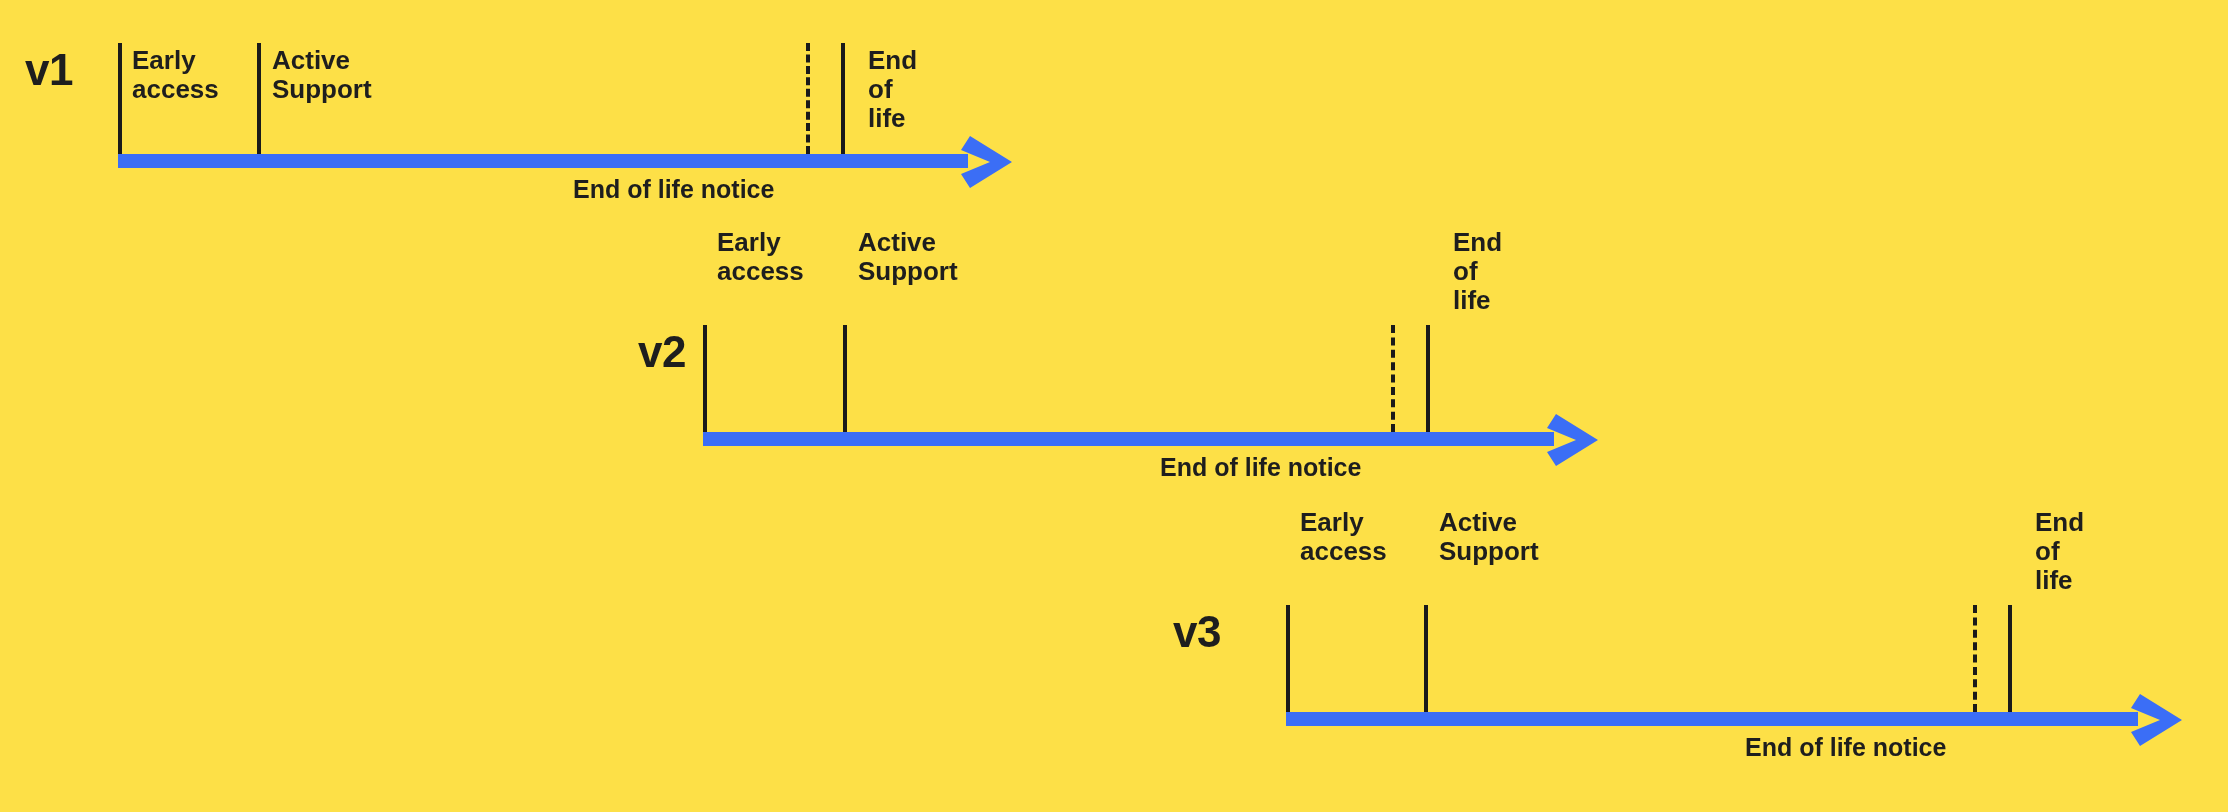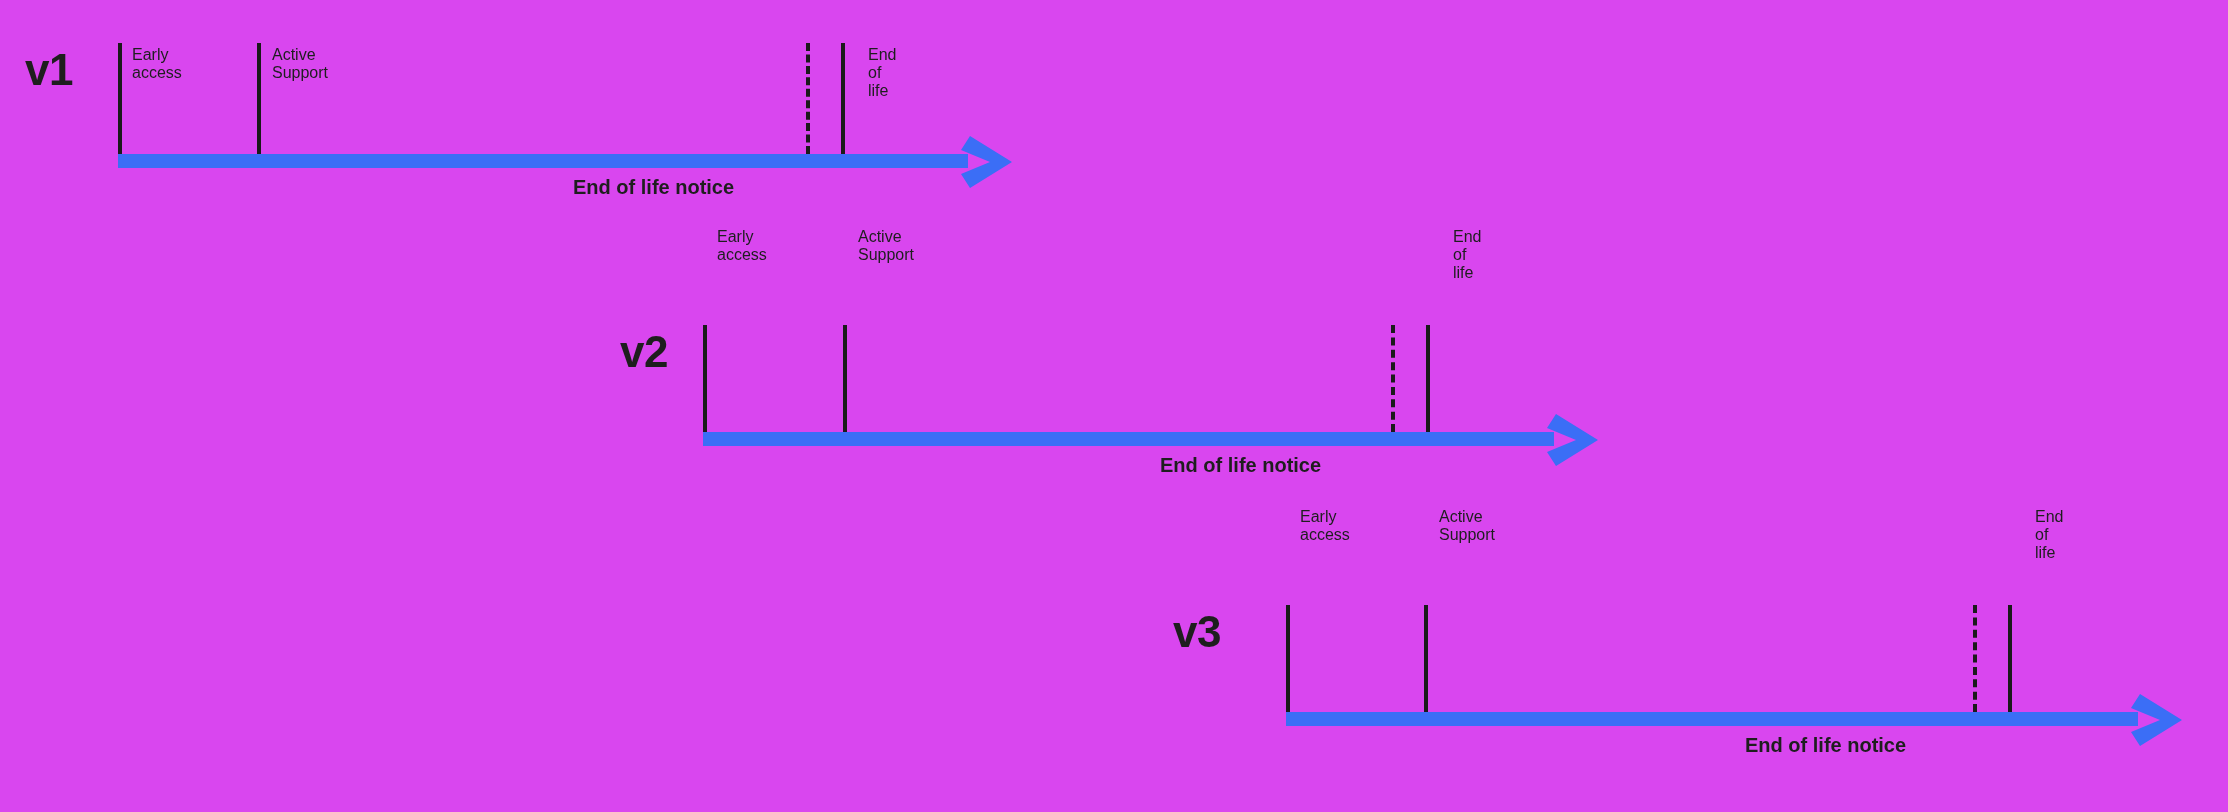--- a/index.html
+++ b/index.html
@@ -7,21 +7,21 @@
     padding: 0;
     background: #ffffff;
   }
   body {
     font-family: "Liberation Sans", sans-serif;
   }
   #canvas {
     position: relative;
     width: 2228px;
     height: 812px;
-    background: #d946ef;
+    background: #fde047;
     overflow: hidden;
   }
   .timeline-row {
     position: absolute;
     left: 0;
     top: 0;
   }
   .version-label {
     position: absolute;
     font-size: 44px;
@@ -36,29 +36,29 @@
     width: 4px;
     background: #1a1a1a;
   }
   .divider-dashed {
     position: absolute;
     width: 0;
     border-left: 4px dashed #1a1a1a;
   }
   .phase-label {
     position: absolute;
-    font-size: 16px;
-    font-weight: normal;
+    font-size: 26px;
+    font-weight: bold;
     color: #1e1e1e;
     line-height: 1.12;
     white-space: pre-line;
   }
   .notice-label {
     position: absolute;
-    font-size: 20px;
+    font-size: 25px;
     font-weight: bold;
     color: #1e1e1e;
     line-height: 1;
     white-space: nowrap;
   }
   .track-bar {
     position: absolute;
     height: 14px;
   }
   .arrow-head {
@@ -94,21 +94,21 @@
 
     <svg class="arrow-head" style="left:960px; top:133px;" width="58" height="58" viewBox="0 0 58 58">
       <path d="M 10 3 L 52 29 L 10 55 L 1 41 L 30 29 L 1 17 Z" fill="#3b6ef6"></path>
     </svg>
 
     <div class="notice-label" style="left:573px; top:177px;">End of life notice</div>
   </div>
 
   <div class="timeline-row">
 
-    <div class="version-label" style="left:620px; top:330px;">v2</div>
+    <div class="version-label" style="left:638px; top:330px;">v2</div>
 
     <div class="divider" style="left:703px; top:325px; height:107px;"></div>
 
     <div class="divider" style="left:843px; top:325px; height:107px;"></div>
 
     <div class="divider-dashed" style="left:1391px; top:325px; height:107px;"></div>
 
     <div class="divider" style="left:1426px; top:325px; height:107px;"></div>
 
     <div class="phase-label" style="left:717px; top:228px;">Early

